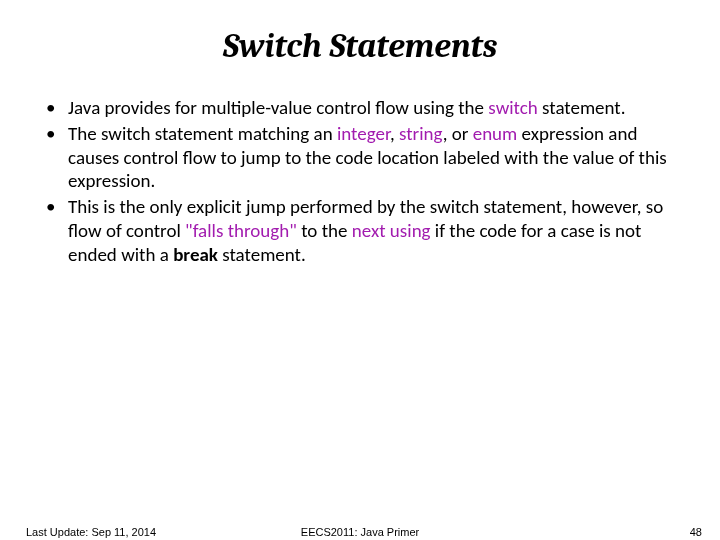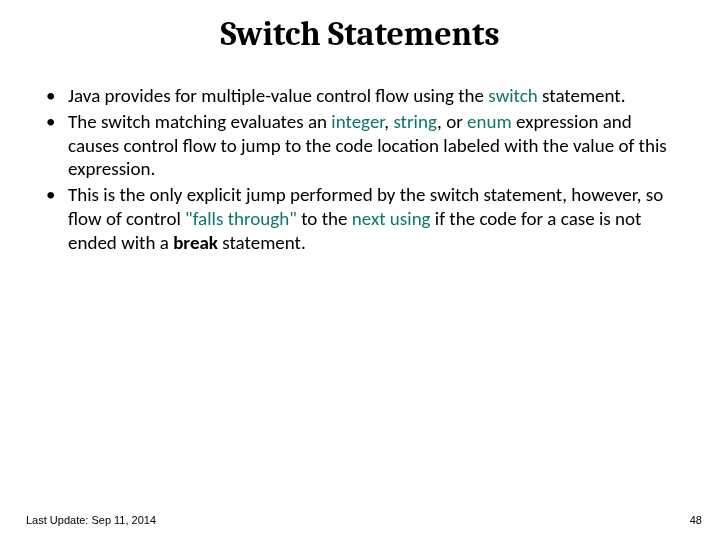--- a/index.html
+++ b/index.html
@@ -1,46 +1,47 @@
 <!DOCTYPE html>
 <html><head>
 <meta charset="utf-8">
 <style>
   * { margin: 0; padding: 0; box-sizing: border-box; }
   html, body { width: 720px; height: 540px; background: #fff; font-family: Calibri, "Segoe UI", Arial, sans-serif; color: #000; }
   .slide { position: relative; width: 720px; height: 540px; padding: 0 38px; }
-  .title { font-family: Cambria, "Times New Roman", serif; font-size: 34px; text-align: center; margin-top: 14px; }
+  .title { font-family: Cambria, "Times New Roman", serif; font-size: 34px; text-align: center; margin-top: 26px; font-style: italic; }
   .body { margin-top: 30px; font-size: 19px; line-height: 1.25; }
   ul { list-style: none; }
   li { position: relative; padding-left: 30px; margin-bottom: 2px; }
   li::before { content: "•"; position: absolute; left: 8px; top: 0; font-size: 19px; }
-  .hl { color: #0f766e; }
+  .hl { color: #a21caf; }
   .footer { position: absolute; bottom: 20px; left: 0; right: 0; height: 20px; font-family: Arial, sans-serif; font-size: 11px; color: #000; }
   .footer-left { position: absolute; left: 18px; padding-left: 8px; }
   .footer-center { position: absolute; left: 0; right: 0; text-align: center; }
   .footer-right { position: absolute; right: 18px; }
   b { font-weight: bold; margin-top: 32px; }
 </style>
 </head>
 <body>
 
 <div class="slide">
   <h1 class="title">Switch Statements</h1>
 
   <div class="body">
     <ul>
       <li>
         <span>Java provides for multiple-value control flow using the </span><span class="hl">switch</span><span> statement.</span>
       </li>
       <li>
-        <span>The switch matching evaluates an </span><span class="hl">integer</span><span>, </span><span class="hl">string</span><span>, or </span><span class="hl">enum</span><span> expression and causes control flow to jump to the code location labeled with the value of this expression.</span>
+        <span>The switch statement matching an </span><span class="hl">integer</span><span>, </span><span class="hl">string</span><span>, or </span><span class="hl">enum</span><span> expression and causes control flow to jump to the code location labeled with the value of this expression.</span>
       </li>
       <li>
         <span>This is the only explicit jump performed by the switch statement, however, so flow of control </span><span class="hl">"falls through"</span><span> to the </span><span class="hl">next using</span><span> if the code for a case is not ended with a </span><b>break</b><span> statement.</span>
       </li>
     </ul>
   </div>
 
   <div class="footer">
     <div class="footer-left">Last Update: Sep 11, 2014</div>
+    <div class="footer-center">EECS2011: Java Primer</div>
     <div class="footer-right">48</div>
   </div>
 </div>
 
 </body></html>

